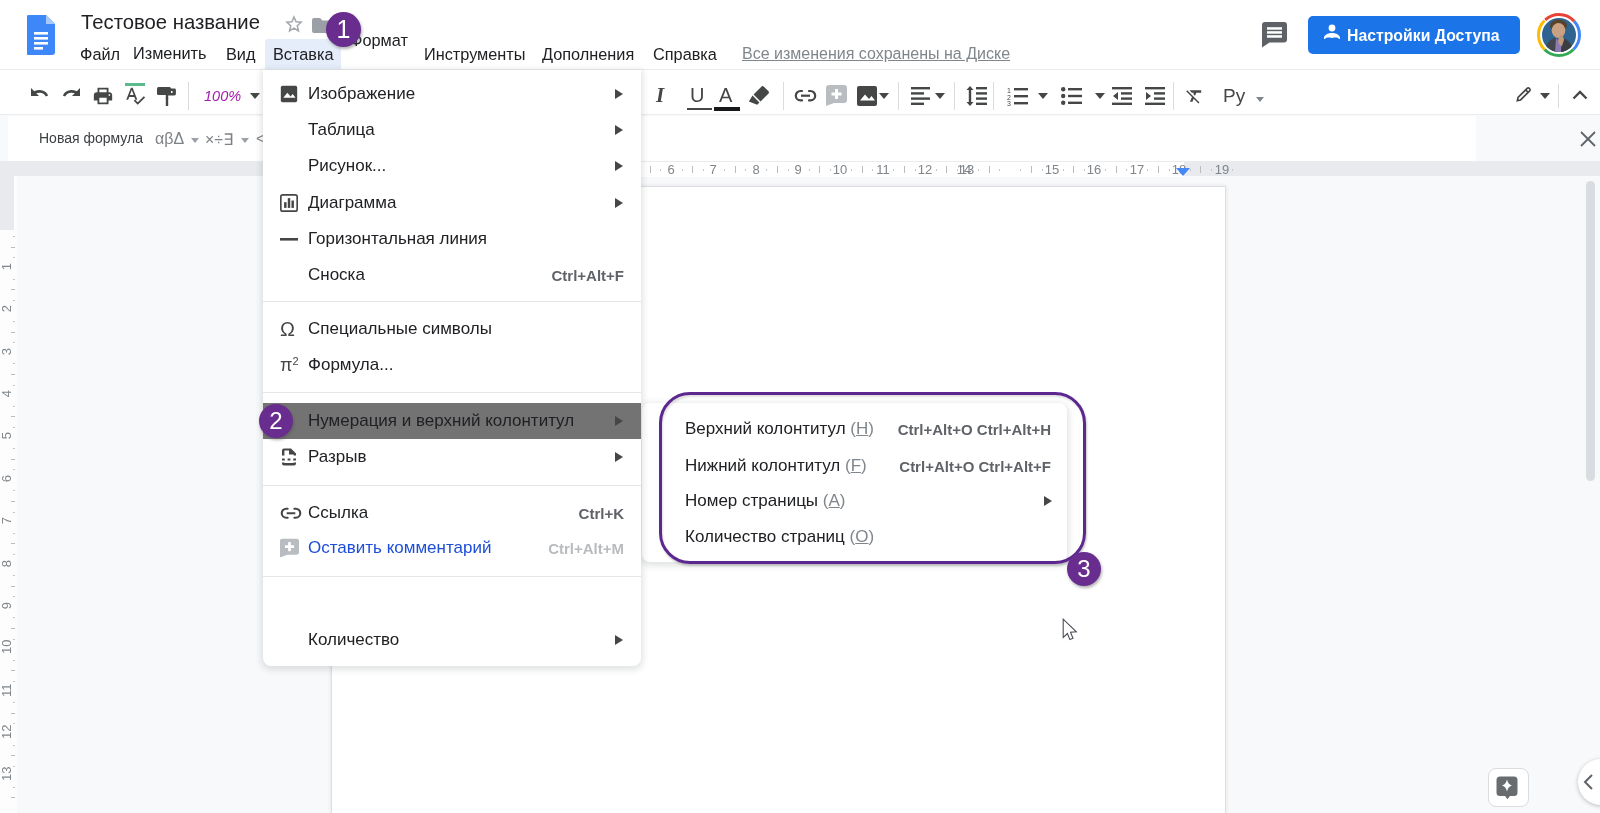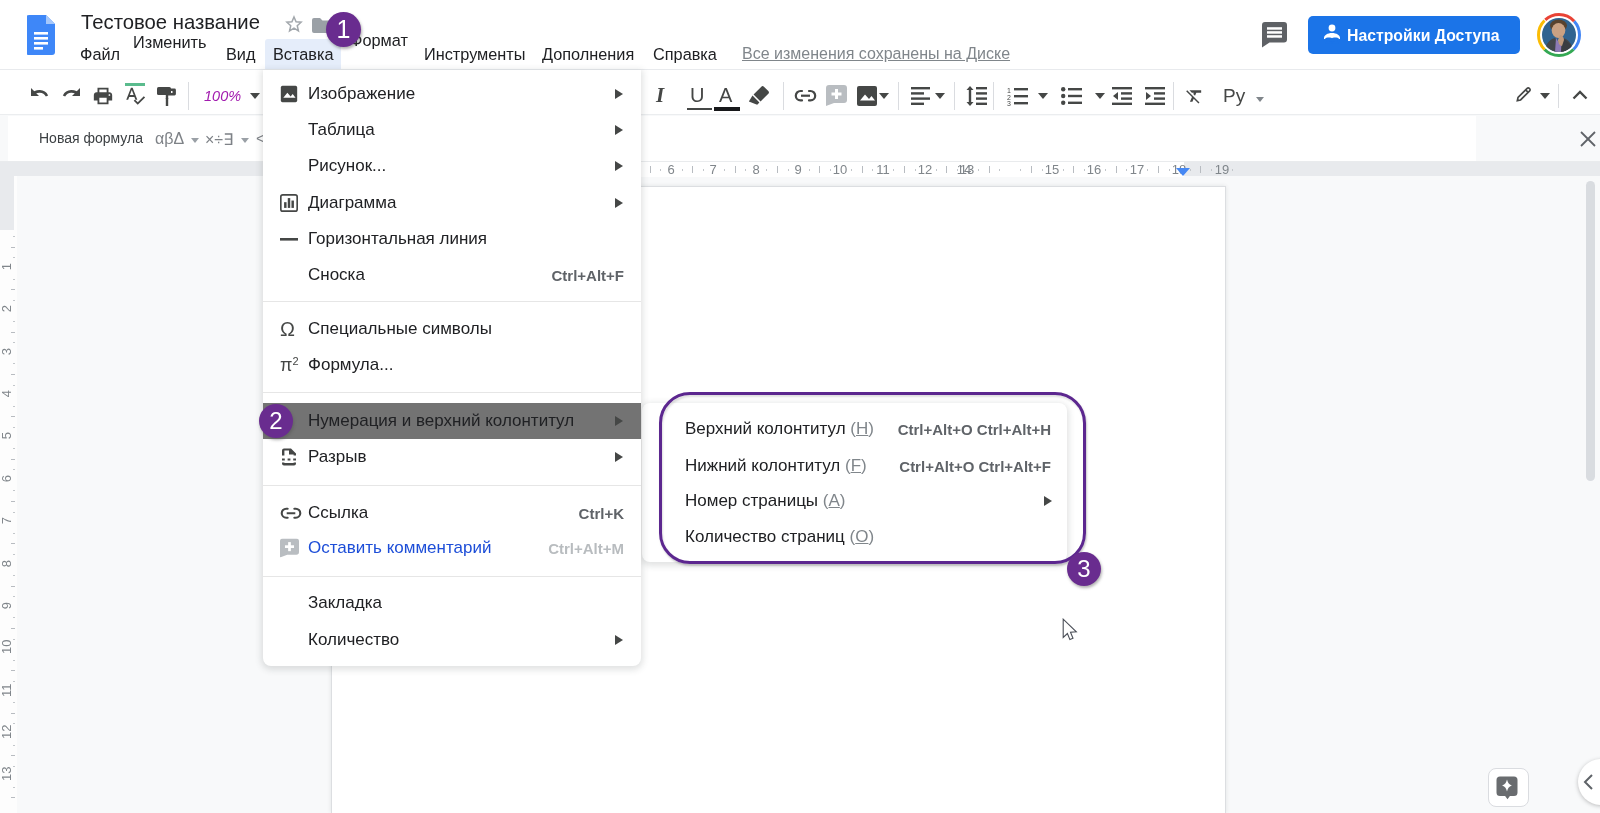--- a/index.html
+++ b/index.html
@@ -178,21 +178,21 @@
   <svg class="abs" style="left:284px;top:14px;" width="20" height="20" viewBox="0 0 24 24" fill="none" stroke="#a2a7ac" stroke-width="1.8">
     <path d="M12 3.5 l2.47 5.9 6.03.45 -4.6 4.14 1.42 6.26 -5.32-3.4 -5.32 3.4 1.42-6.26 -4.6-4.14 6.03-.45 z"></path>
   </svg>
 
   <svg class="abs" style="left:312px;top:18px;" width="24" height="15" viewBox="0 0 24 15">
     <path d="M0 2 a2 2 0 0 1 2-2 h6 l2.5 2.5 h11.5 a2 2 0 0 1 2 2 v8.5 a2 2 0 0 1 -2 2 h-20 a2 2 0 0 1 -2 -2 z" fill="#9aa0a6"></path>
   </svg>
 
   <div class="abs" style="left:265px;top:39px;width:76px;height:30px;background:#e5edfa;border-radius:3px 3px 0 0;"></div>
   <div class="mtxt abs" style="left:80px;top:45px;">Файл</div>
-  <div class="mtxt abs" style="left:133px;top:33px;">Изменить</div>
+  <div class="mtxt abs" style="left:133px;top:44px;">Изменить</div>
   <div class="mtxt abs" style="left:226px;top:45px;">Вид</div>
   <div class="mtxt abs" style="left:273px;top:45px;">Вставка</div>
   <div class="mtxt abs" style="left:350px;top:31px;">Формат</div>
   <div class="mtxt abs" style="left:424px;top:45px;">Инструменты</div>
   <div class="mtxt abs" style="left:542px;top:45px;">Дополнения</div>
   <div class="mtxt abs" style="left:653px;top:45px;">Справка</div>
   <div class="abs" style="left:742px;top:45px;font-size:16px;color:#80868b;text-decoration:underline;">Все изменения сохранены на Диске</div>
 
   <svg class="abs" style="left:1262px;top:22px;" width="25" height="26" viewBox="0 0 25 26">
     <path d="M3 0 h19 a3 3 0 0 1 3 3 v14.5 a3 3 0 0 1 -3 3 h-14.5 l-7.5 5 v-22.5 a3 3 0 0 1 3 -3 z" fill="#5e6165"></path>
@@ -452,23 +452,20 @@
   <div class="mi" style="top:460px;">
     <svg class="ic" width="19" height="19" viewBox="0 0 21 21">
         <path d="M3 0 h15 a3 3 0 0 1 3 3 v12 a3 3 0 0 1 -3 3 h-10 l-8 3 v-18 a3 3 0 0 1 3 -3 z" fill="#b9bdc1"></path>
         <rect x="9" y="4" width="3" height="10" fill="#fff"></rect>
         <rect x="5.5" y="7.5" width="10" height="3" fill="#fff"></rect>
       </svg>
     <span class="lbl" style="color:#1d4ed8;">Оставить комментарий</span>
       <span class="sc" style="color:#b8bcbf;">Ctrl+Alt+M</span>
   </div>
   <div class="msep" style="top:506px;"></div>
-  <div class="mi" style="top:515px;">
-      <span class="lbl">Закладка</span>
-    </div>
   <div class="mi" style="top:552px;">
       <span class="lbl">Количество</span>
       <span class="arr"></span>
     </div>
 </div>
 <div id="submenu" class="abs">
   <div class="si" style="top:8px;">
       <span class="lbl">Верхний колонтитул <span class="par">(<u>H</u>)</span></span>
       <span class="sc">Ctrl+Alt+O Ctrl+Alt+H</span>
     </div>

